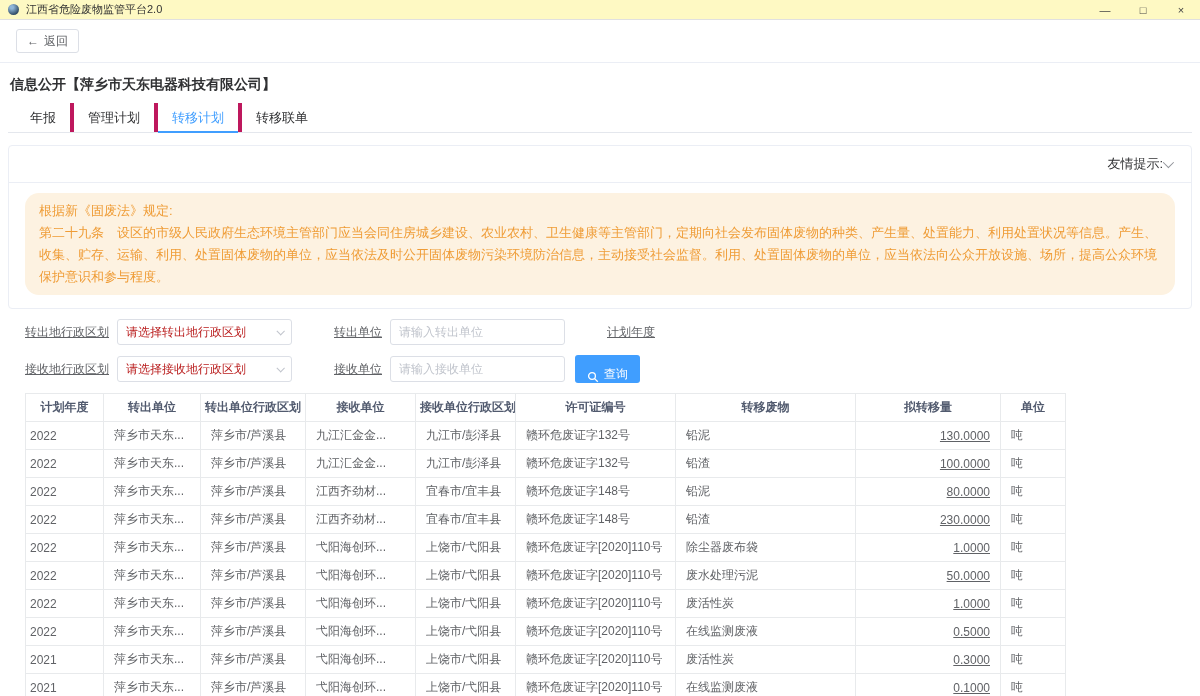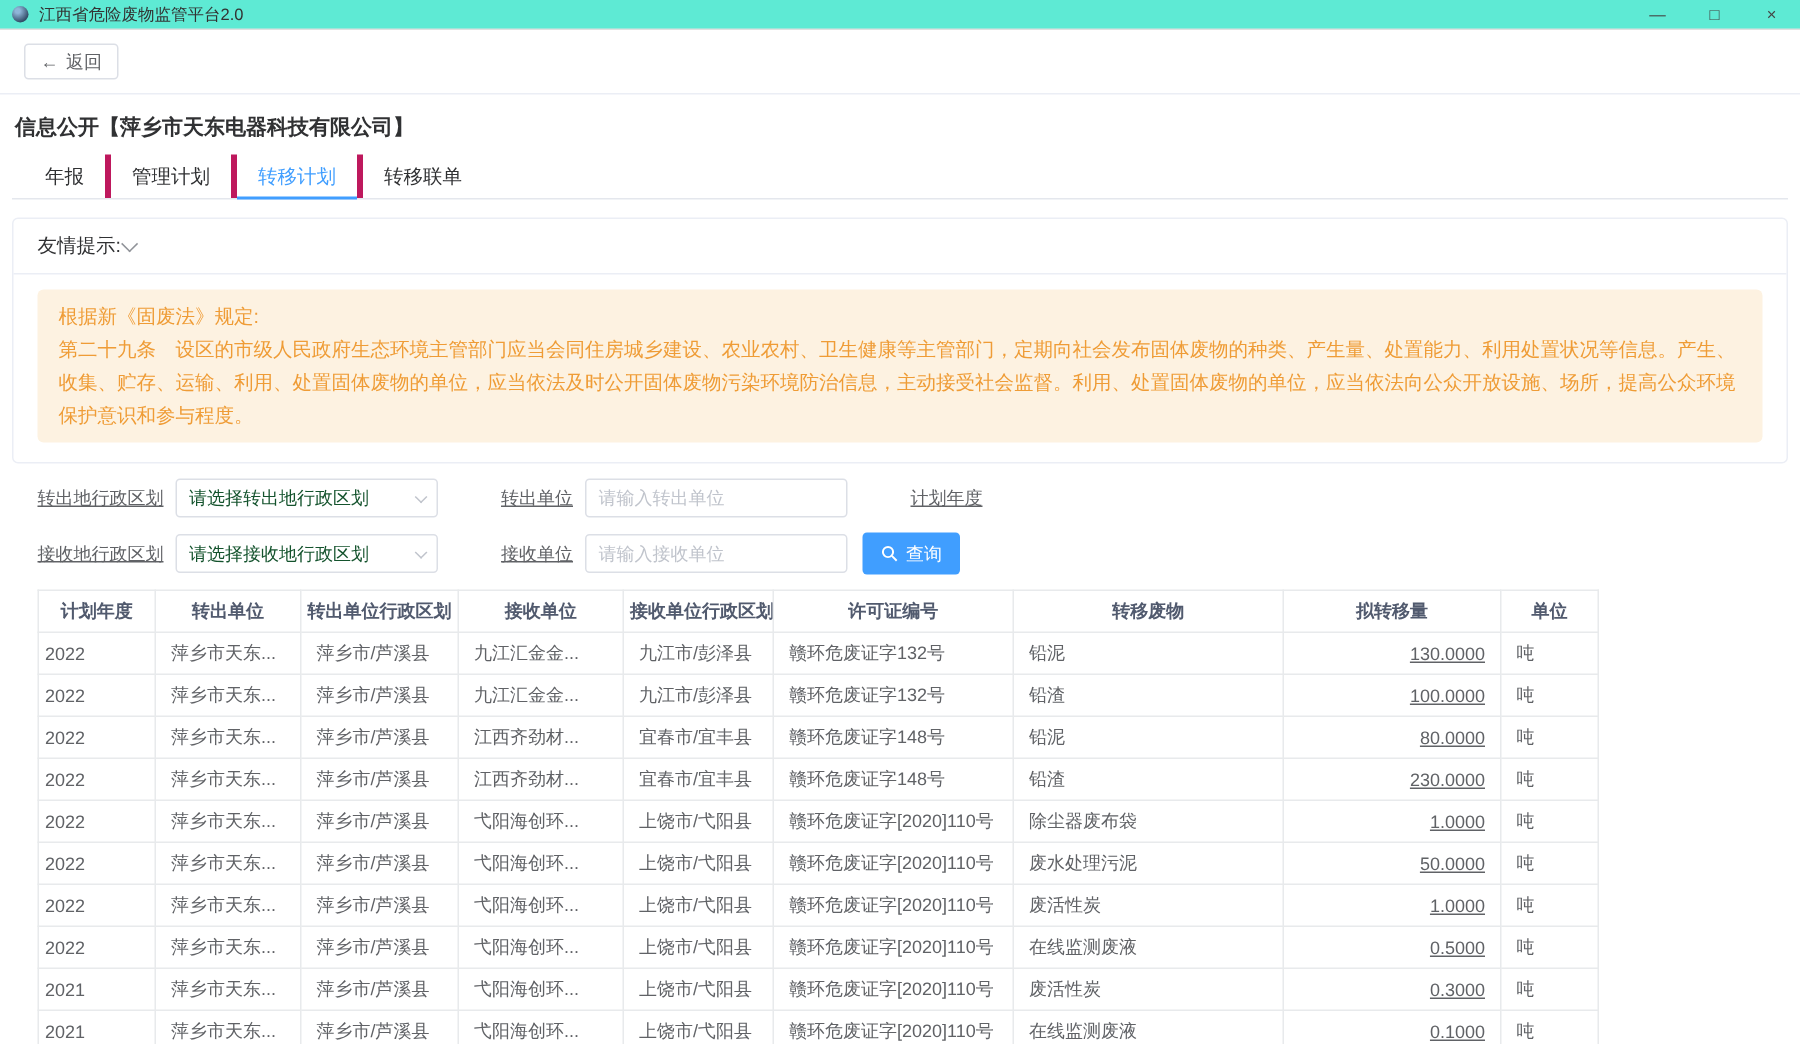--- a/index.html
+++ b/index.html
@@ -1,20 +1,20 @@
 <!DOCTYPE html>
 <html><head>
 <meta charset="utf-8">
 <style>
   * { box-sizing: border-box; margin: 0; padding: 0; }
   html, body { width: 1200px; height: 696px; overflow: hidden; background: #fff;
     font-family: "Liberation Sans", "DejaVu Sans", sans-serif; font-size: 12px; color: #606266; }
 
   
-  .titlebar { height: 20px; background: #5eead4; border-bottom: 1px solid #e0e0e0;
+  .titlebar { height: 20px; background: #fef9c3; border-bottom: 1px solid #e0e0e0;
     display: flex; align-items: center; padding: 0 0 0 8px; }
   .app-icon { width: 11px; height: 11px; border-radius: 50%;
     background: radial-gradient(circle at 35% 30%, #8fb6d8 15%, #35506b 70%, #1d2f42); flex: 0 0 auto; }
   .win-title { margin-left: 7px; font-size: 11px; color: #333; }
   .win-controls { margin-left: auto; display: flex; height: 100%; }
   .win-btn { width: 38px; height: 100%; display: flex; align-items: center; justify-content: center;
     font-size: 11px; color: #444; cursor: default; }
 
   
   .back-row { padding: 9px 16px; border-bottom: 1px solid #ebeef5; }
@@ -27,44 +27,44 @@
 
   
   .tabs { margin: 10px 8px 0; padding-left: 8px; display: flex; border-bottom: 1px solid #e4e7ed; height: 30px; }
   .tab { padding: 0 14px; line-height: 29px; font-size: 13px; color: #303133; cursor: pointer; position: relative; }
   .tab + .tab { border-left: 4px solid #be185d; }
   .tab.active { color: #409eff; }
   .tab.active::after { content: ""; position: absolute; left: 0; right: 0; bottom: -1px; height: 2px; background: #409eff; }
 
   
   .collapse { margin: 12px 8px 0; border: 1px solid #ebeef5; border-radius: 4px; }
-  .collapse-header { height: 37px; display: flex; align-items: center; justify-content: flex-start;
+  .collapse-header { height: 37px; display: flex; align-items: center; justify-content: flex-end;
     padding: 0 20px 0 16px; font-size: 13px; color: #303133; border-bottom: 1px solid #ebeef5; cursor: pointer; }
   .chevron { width: 8px; height: 8px; border-right: 1.5px solid #909399; border-bottom: 1.5px solid #909399;
     transform: rotate(45deg) translateY(-2px); }
-  .notice-box { margin: 10px 16px 13px; background: #fdf2e1; border-radius: 4px;
+  .notice-box { margin: 10px 16px 13px; background: #fdf2e1; border-radius: 14px;
     padding: 7px 14px; color: #ef9c36; font-size: 13px; line-height: 22px; }
   .notice-box p { margin: 0; }
 
   
   .filters { margin: 10px 0 0 25px; }
   .filter-row { display: flex; align-items: center; margin-bottom: 10px; }
   .f-label { color: #606266; margin-right: 8px; white-space: nowrap; text-decoration: underline; }
   .fgap { margin-left: 42px; }
   .control { width: 175px; height: 26px; border: 1px solid #dcdfe6; border-radius: 3px;
     background: #fff; display: flex; align-items: center; padding: 0 8px; }
-  .control .ph { color: #14532d; flex: 1 1 auto; white-space: nowrap; overflow: hidden; }
+  .control .ph { color: #b91c1c; flex: 1 1 auto; white-space: nowrap; overflow: hidden; }
   .sel-chevron { width: 6px; height: 6px; border-right: 1.2px solid #c0c4cc; border-bottom: 1.2px solid #c0c4cc;
     transform: rotate(45deg) translateY(-1px); flex: 0 0 auto; }
   .control input { border: none; outline: none; width: 100%; font-size: 12px; color: #606266;
     font-family: inherit; background: transparent; }
   .control input::placeholder { color: #c0c4cc; }
   .date-icon { margin-right: 6px; display: inline-flex; flex: 0 0 auto; }
   .search-btn { margin-left: 10px; height: 28px; padding: 0 12px; background: #409eff; color: #fff;
-    border: none; border-radius: 3px; font-size: 12px; display: inline-flex; align-items: center; gap: 5px; cursor: pointer; }
+    border: none; border-radius: 3px; font-size: 12px; display: inline-flex; align-items: flex-end; gap: 5px; cursor: pointer; }
 
   
   .table-wrap { margin: 10px 0 0 25px; width: 1040px; }
   table { border-collapse: collapse; table-layout: fixed; width: 1040px; font-size: 12px; }
   th { height: 28px; font-weight: bold; color: #515a6e; background: #fff;
     border: 1px solid #e8eaec; text-align: center; padding: 0 4px; white-space: nowrap; overflow: hidden; }
   td { height: 28px; color: #606266; border: 1px solid #e8eaec; padding: 0 10px;
     white-space: nowrap; overflow: hidden; }
   td.c0 { text-align: left; padding: 0 4px; }
   td.c7 { text-align: right; text-decoration: underline; }

